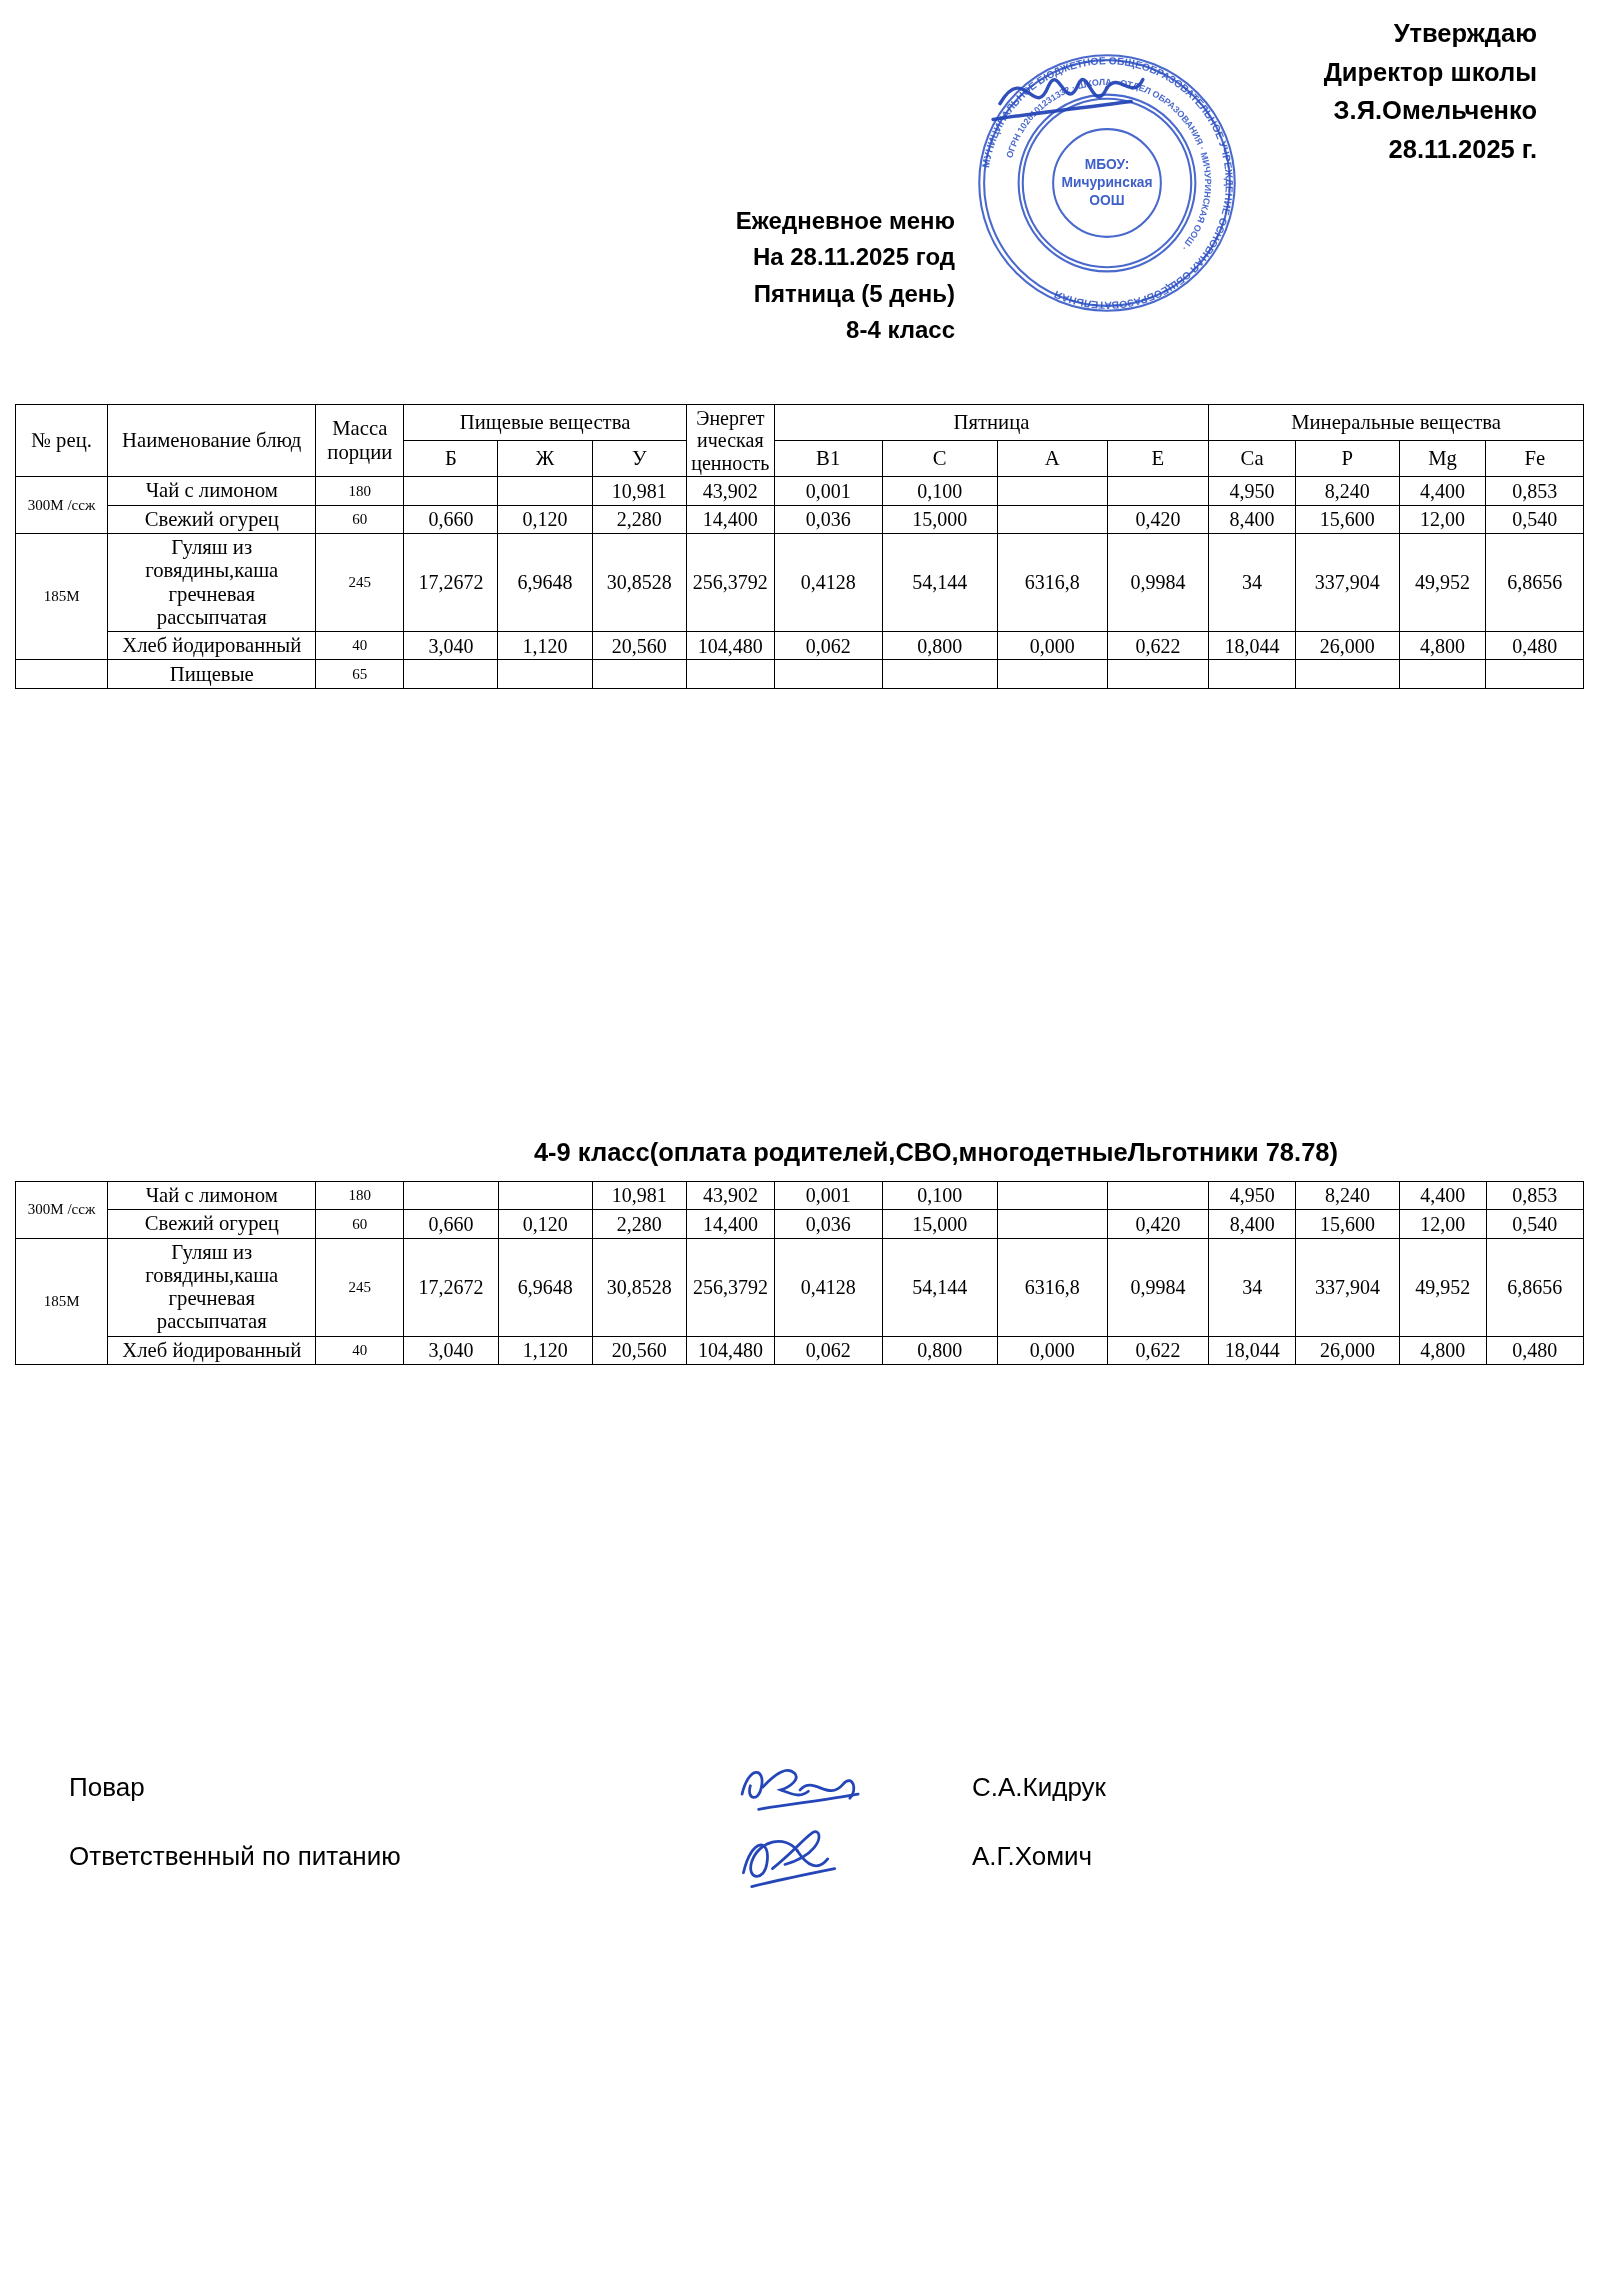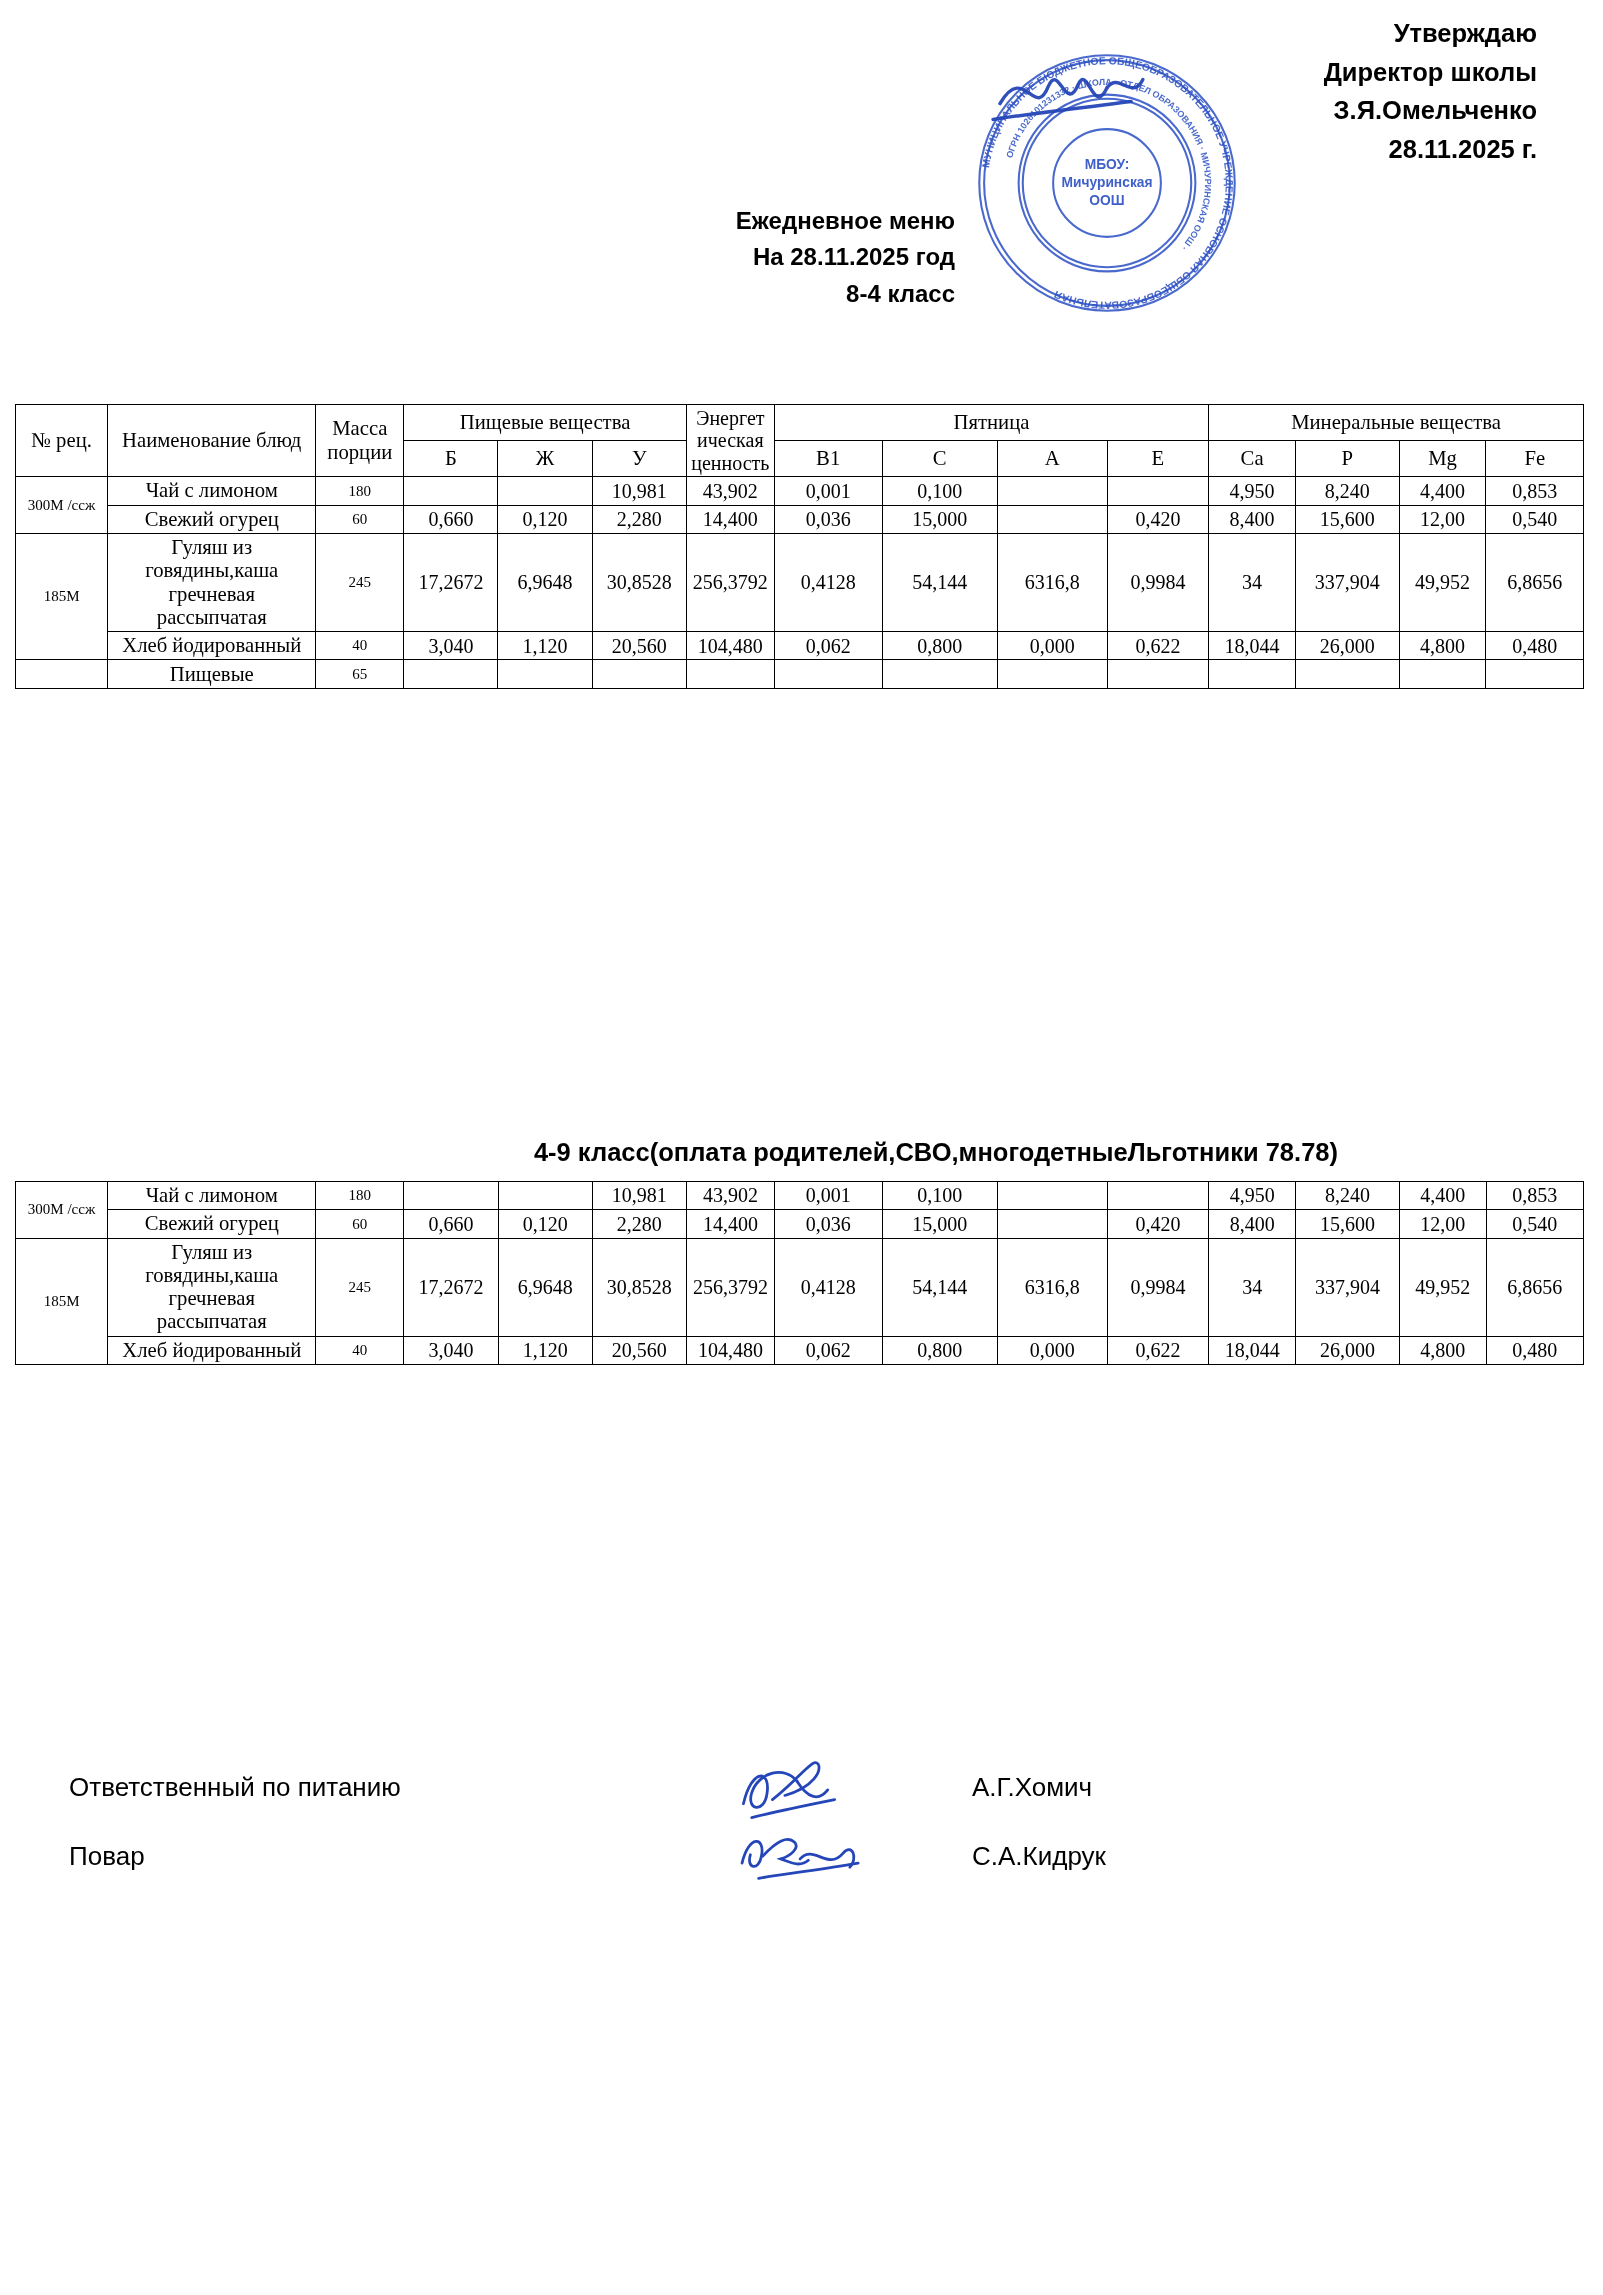--- a/index.html
+++ b/index.html
@@ -143,20 +143,21 @@
   <div class="approval">
     <div>Утверждаю</div>
     <div>Директор школы</div>
     <div>З.Я.Омельченко</div>
     <div>28.11.2025 г.</div>
   </div>
 
   <div class="title-block">
     <div>Ежедневное меню</div>
     <div>На 28.11.2025 год</div>
+    <div>Пятница (5 день)</div>
     <div>8-4 класс</div>
   </div>
 
   <div class="stamp">
     <svg width="290" height="290" viewBox="0 0 420 420" xmlns="http://www.w3.org/2000/svg">
       <defs>
         <path id="ringOuter" d="M 210,210 m -172,0 a 172,172 0 1,1 344,0 a 172,172 0 1,1 -344,0"></path>
         <path id="ringInner" d="M 210,210 m -142,0 a 142,142 0 1,1 284,0 a 142,142 0 1,1 -284,0"></path>
       </defs>
       <g fill="none" stroke="#2b4fc4" stroke-width="3" opacity="0.85">
@@ -407,43 +408,43 @@
         <td>18,044</td>
         <td>26,000</td>
         <td>4,800</td>
         <td>0,480</td>
       </tr>
     </tbody>
   </table>
 
   <div class="sign-block">
     <div class="sign-row">
+      <span class="sign-label">Повар</span>
+      <span class="sign-mark">
+        <svg width="152" height="76" viewBox="0 0 220 110" xmlns="http://www.w3.org/2000/svg">
+          <g stroke="#2546b8" stroke-width="4" fill="none" stroke-linecap="round">
+            <path d="M 16,58 C 26,16 50,20 44,48 C 40,70 22,66 28,46"></path>
+            <path d="M 46,48 C 66,26 82,18 92,28 C 100,36 86,48 72,52 C 88,58 100,64 112,54"></path>
+            <path d="M 100,52 C 120,30 140,70 162,44 C 176,28 184,52 172,64"></path>
+            <path d="M 40,80 C 90,72 140,66 184,58"></path>
+          </g>
+        </svg>
+      </span>
+      <span class="sign-name">С.А.Кидрук</span>
+    </div>
+    <div class="sign-row">
       <span class="sign-label">Ответственный по питанию</span>
       <span class="sign-mark">
         <svg width="152" height="76" viewBox="0 0 220 110" xmlns="http://www.w3.org/2000/svg">
           <g stroke="#2546b8" stroke-width="4" fill="none" stroke-linecap="round">
             <path d="M 18,72 C 30,20 58,22 52,58 C 48,86 22,82 30,56 C 40,26 78,16 96,40"></path>
             <path d="M 60,66 C 88,44 104,24 118,14 C 128,8 132,22 120,36 C 110,48 92,56 78,60"></path>
             <path d="M 96,40 C 110,62 126,70 140,52"></path>
             <path d="M 30,92 C 70,82 110,74 150,66"></path>
           </g>
         </svg>
       </span>
       <span class="sign-name">А.Г.Хомич</span>
     </div>
-    <div class="sign-row">
-      <span class="sign-label">Повар</span>
-      <span class="sign-mark">
-        <svg width="152" height="76" viewBox="0 0 220 110" xmlns="http://www.w3.org/2000/svg">
-          <g stroke="#2546b8" stroke-width="4" fill="none" stroke-linecap="round">
-            <path d="M 16,58 C 26,16 50,20 44,48 C 40,70 22,66 28,46"></path>
-            <path d="M 46,48 C 66,26 82,18 92,28 C 100,36 86,48 72,52 C 88,58 100,64 112,54"></path>
-            <path d="M 100,52 C 120,30 140,70 162,44 C 176,28 184,52 172,64"></path>
-            <path d="M 40,80 C 90,72 140,66 184,58"></path>
-          </g>
-        </svg>
-      </span>
-      <span class="sign-name">С.А.Кидрук</span>
-    </div>
   </div>
 
 </div>
 
 
 </body></html>

